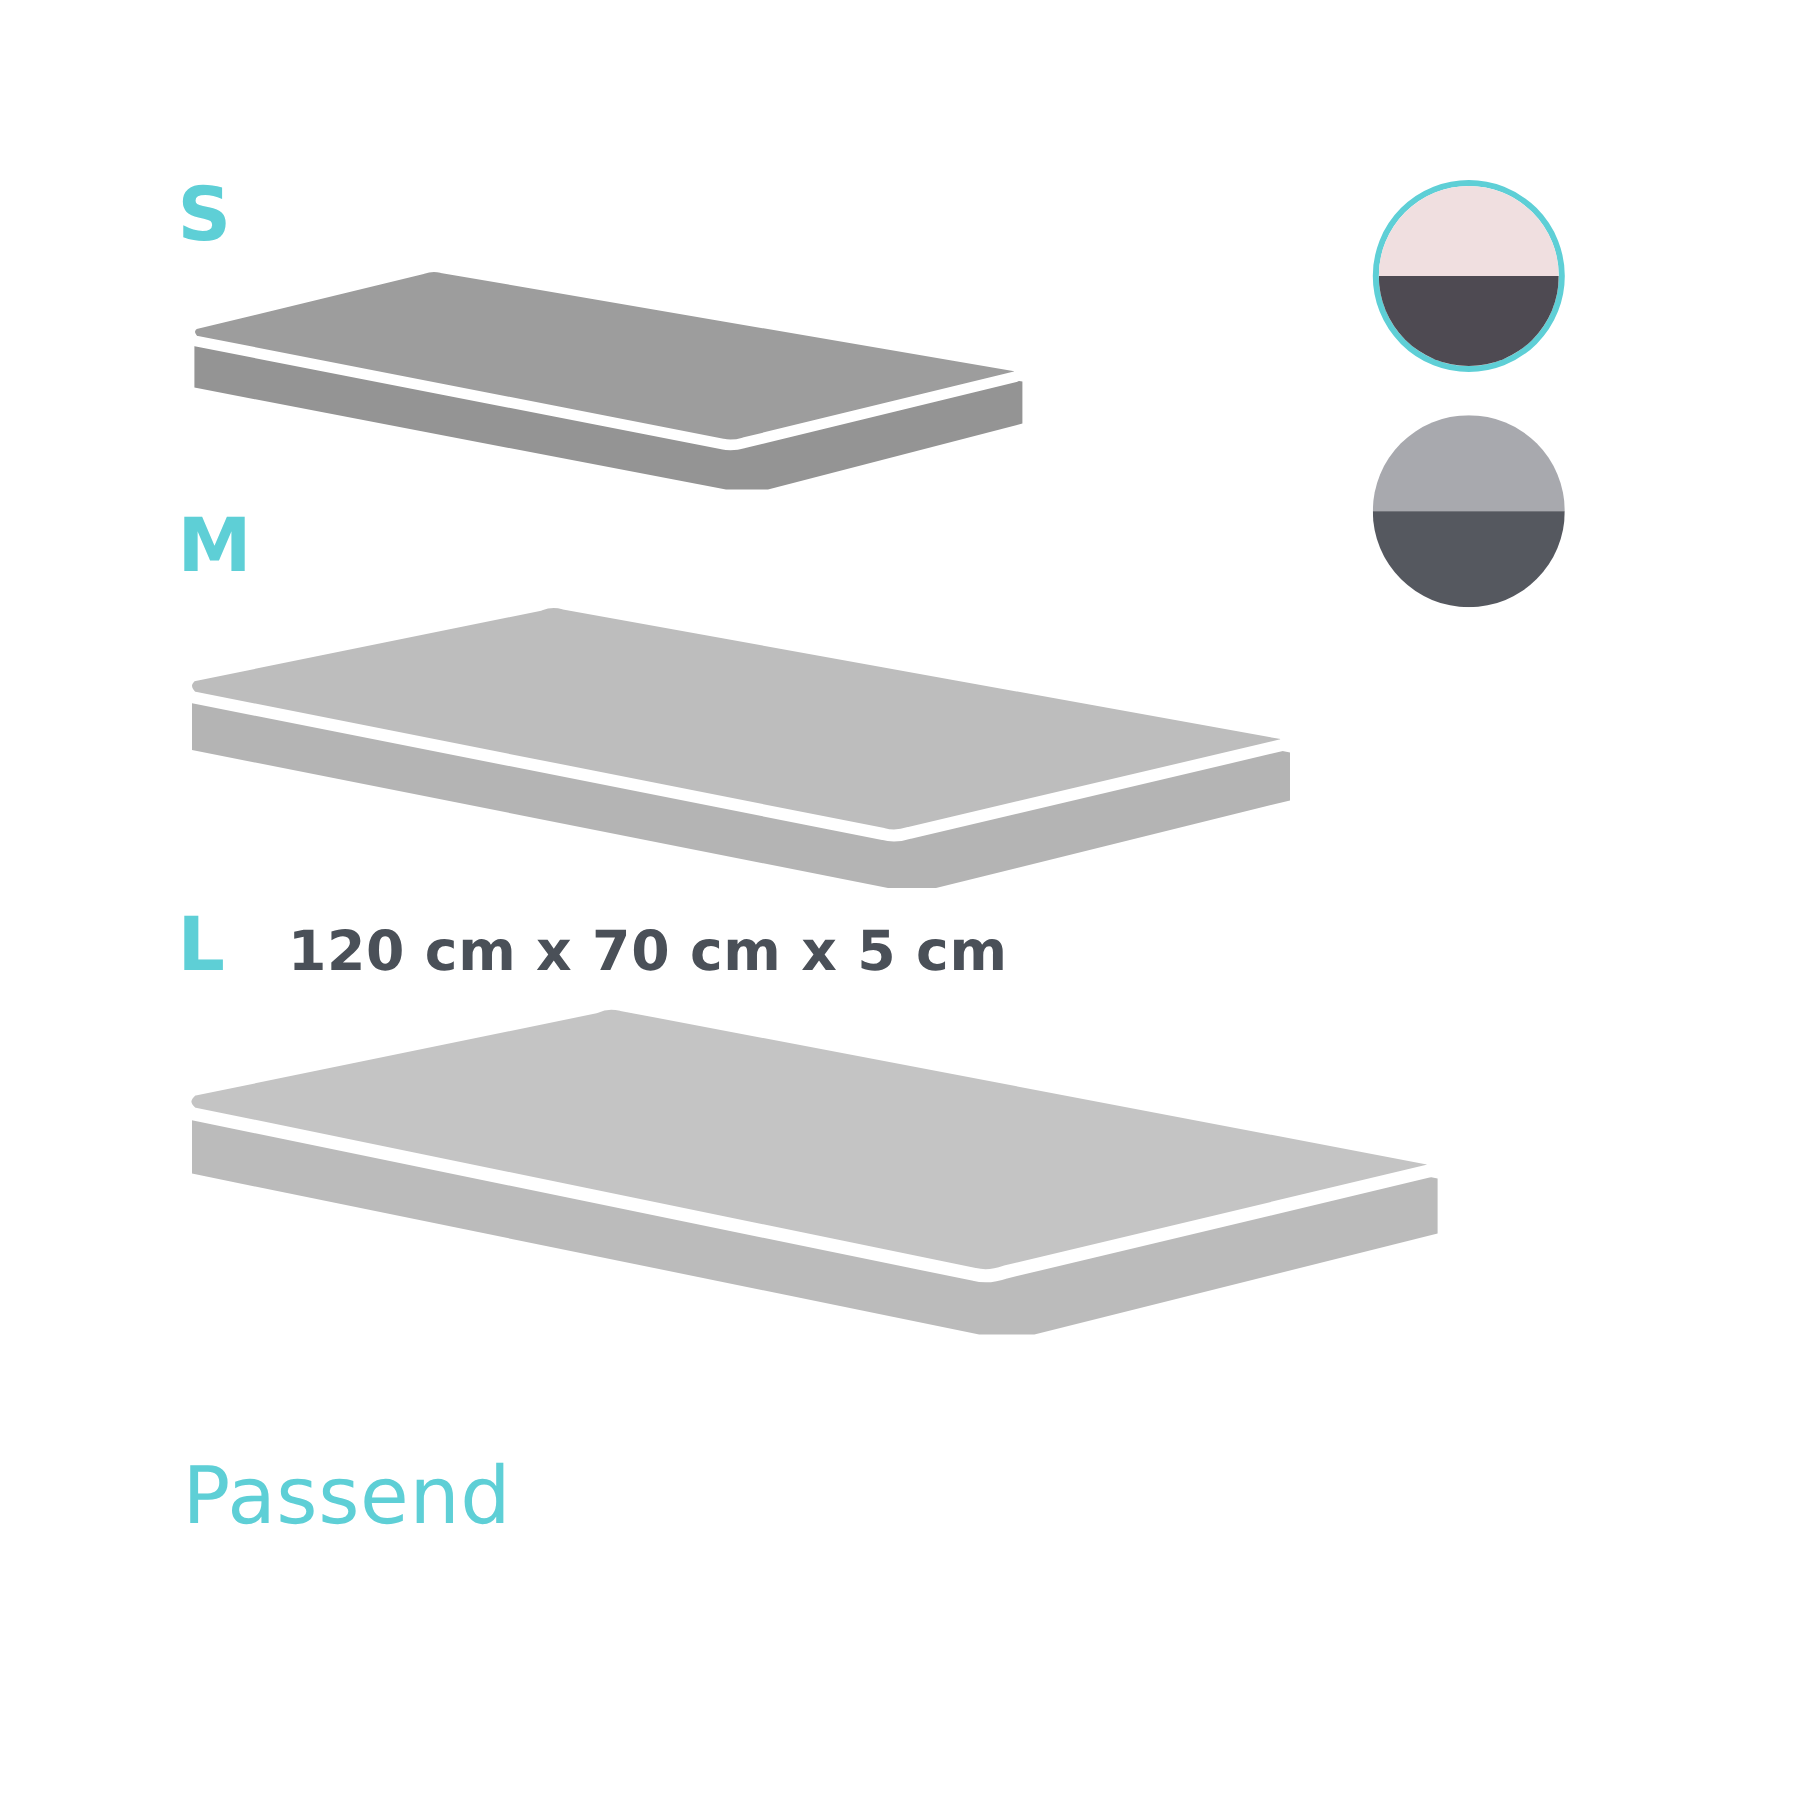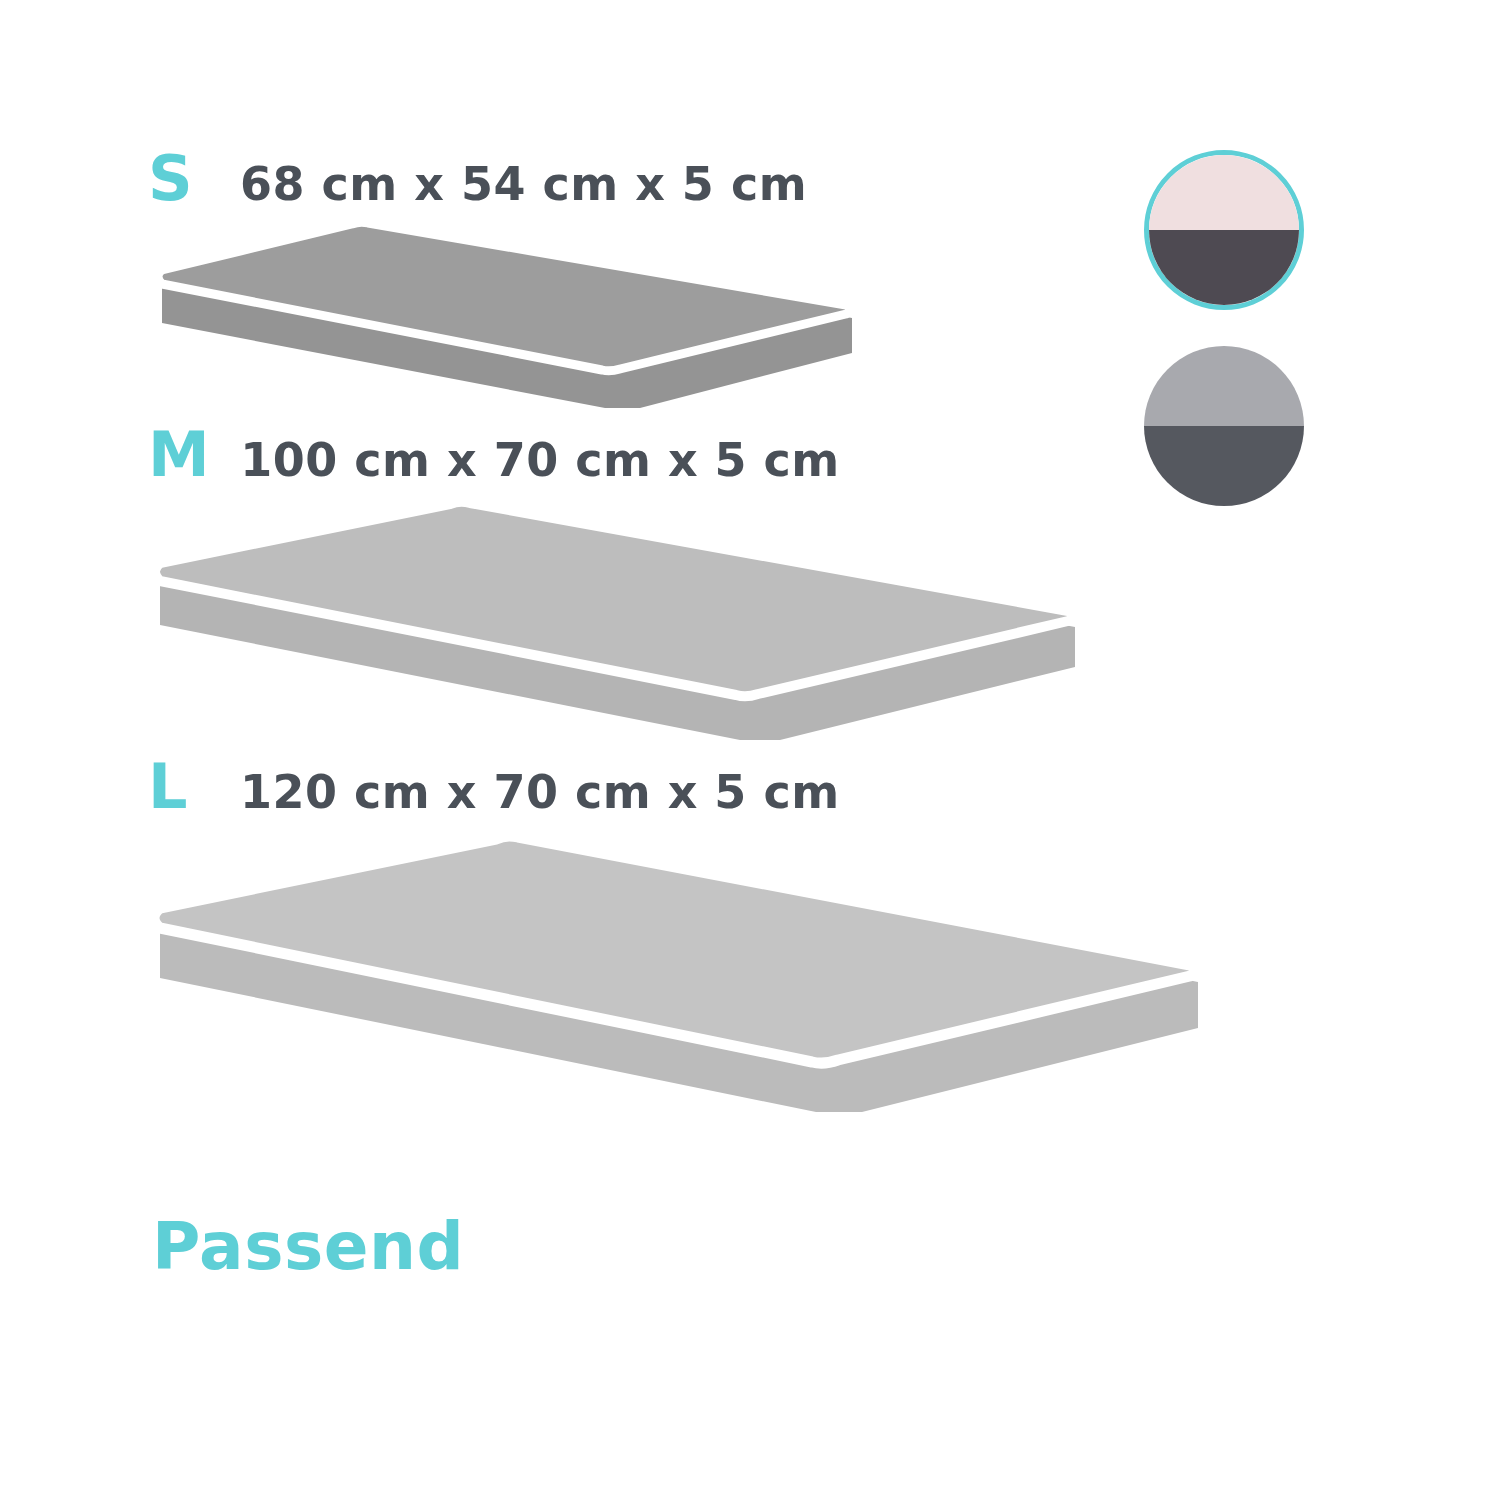--- a/index.html
+++ b/index.html
@@ -88,21 +88,21 @@
 
   
   .footer {
     position: absolute;
     left: 152px;
     top: 1212px;
     width: 1250px;
   }
   .footer-title {
     color: #5ecfd6;
-    font-weight: 700;
+    font-weight: 400;
     font-size: 66px;
     line-height: 1.05;
     letter-spacing: 0.5px;
     margin: 0 0 26px 0;
   }
   .footer-sub {
     color: #4a5058;
     font-weight: 400;
     font-size: 50px;
     line-height: 1.15;
@@ -110,35 +110,33 @@
     margin: 0;
   }
 </style>
 </head>
 <body>
 
 <div class="stage">
 
   <div class="size-row row-s">
     <span class="size-letter">S</span>
-    <span class="size-dims">68 cm x 54 cm x 5 cm</span>
   </div>
 
   <div class="mat" style="left:140px; top:218px;">
     <svg width="730" height="205" viewBox="0 0 730 205">
 
       <path d="M 22,60 L 222,10 L 712,100 L 712,135 L 500,190 L 465,190 L 22,105 Z" fill="#949494"></path>
 
       <path d="M 22,52 Q 14,58 22,66 L 462,152 Q 470,154 480,151 L 706,96 Q 716,92 706,87 L 228,5 Q 220,3 212,6 Z" fill="#9d9d9d" stroke="#ffffff" stroke-width="9" stroke-linejoin="round"></path>
     </svg>
   </div>
 
   <div class="size-row row-m">
     <span class="size-letter">M</span>
-    <span class="size-dims">100 cm x 70 cm x 5 cm</span>
   </div>
 
   <div class="mat" style="left:140px; top:495px;">
     <svg width="960" height="260" viewBox="0 0 960 260">
       <path d="M 20,78 L 322,14 L 935,132 L 935,172 L 640,245 L 600,245 L 20,130 Z" fill="#b4b4b4"></path>
       <path d="M 20,68 Q 10,76 20,86 L 596,200 Q 606,203 618,199 L 928,126 Q 940,121 928,116 L 330,8 Q 320,5 310,9 Z" fill="#bdbdbd" stroke="#ffffff" stroke-width="10" stroke-linejoin="round"></path>
     </svg>
   </div>
 
   <div class="size-row row-l">

